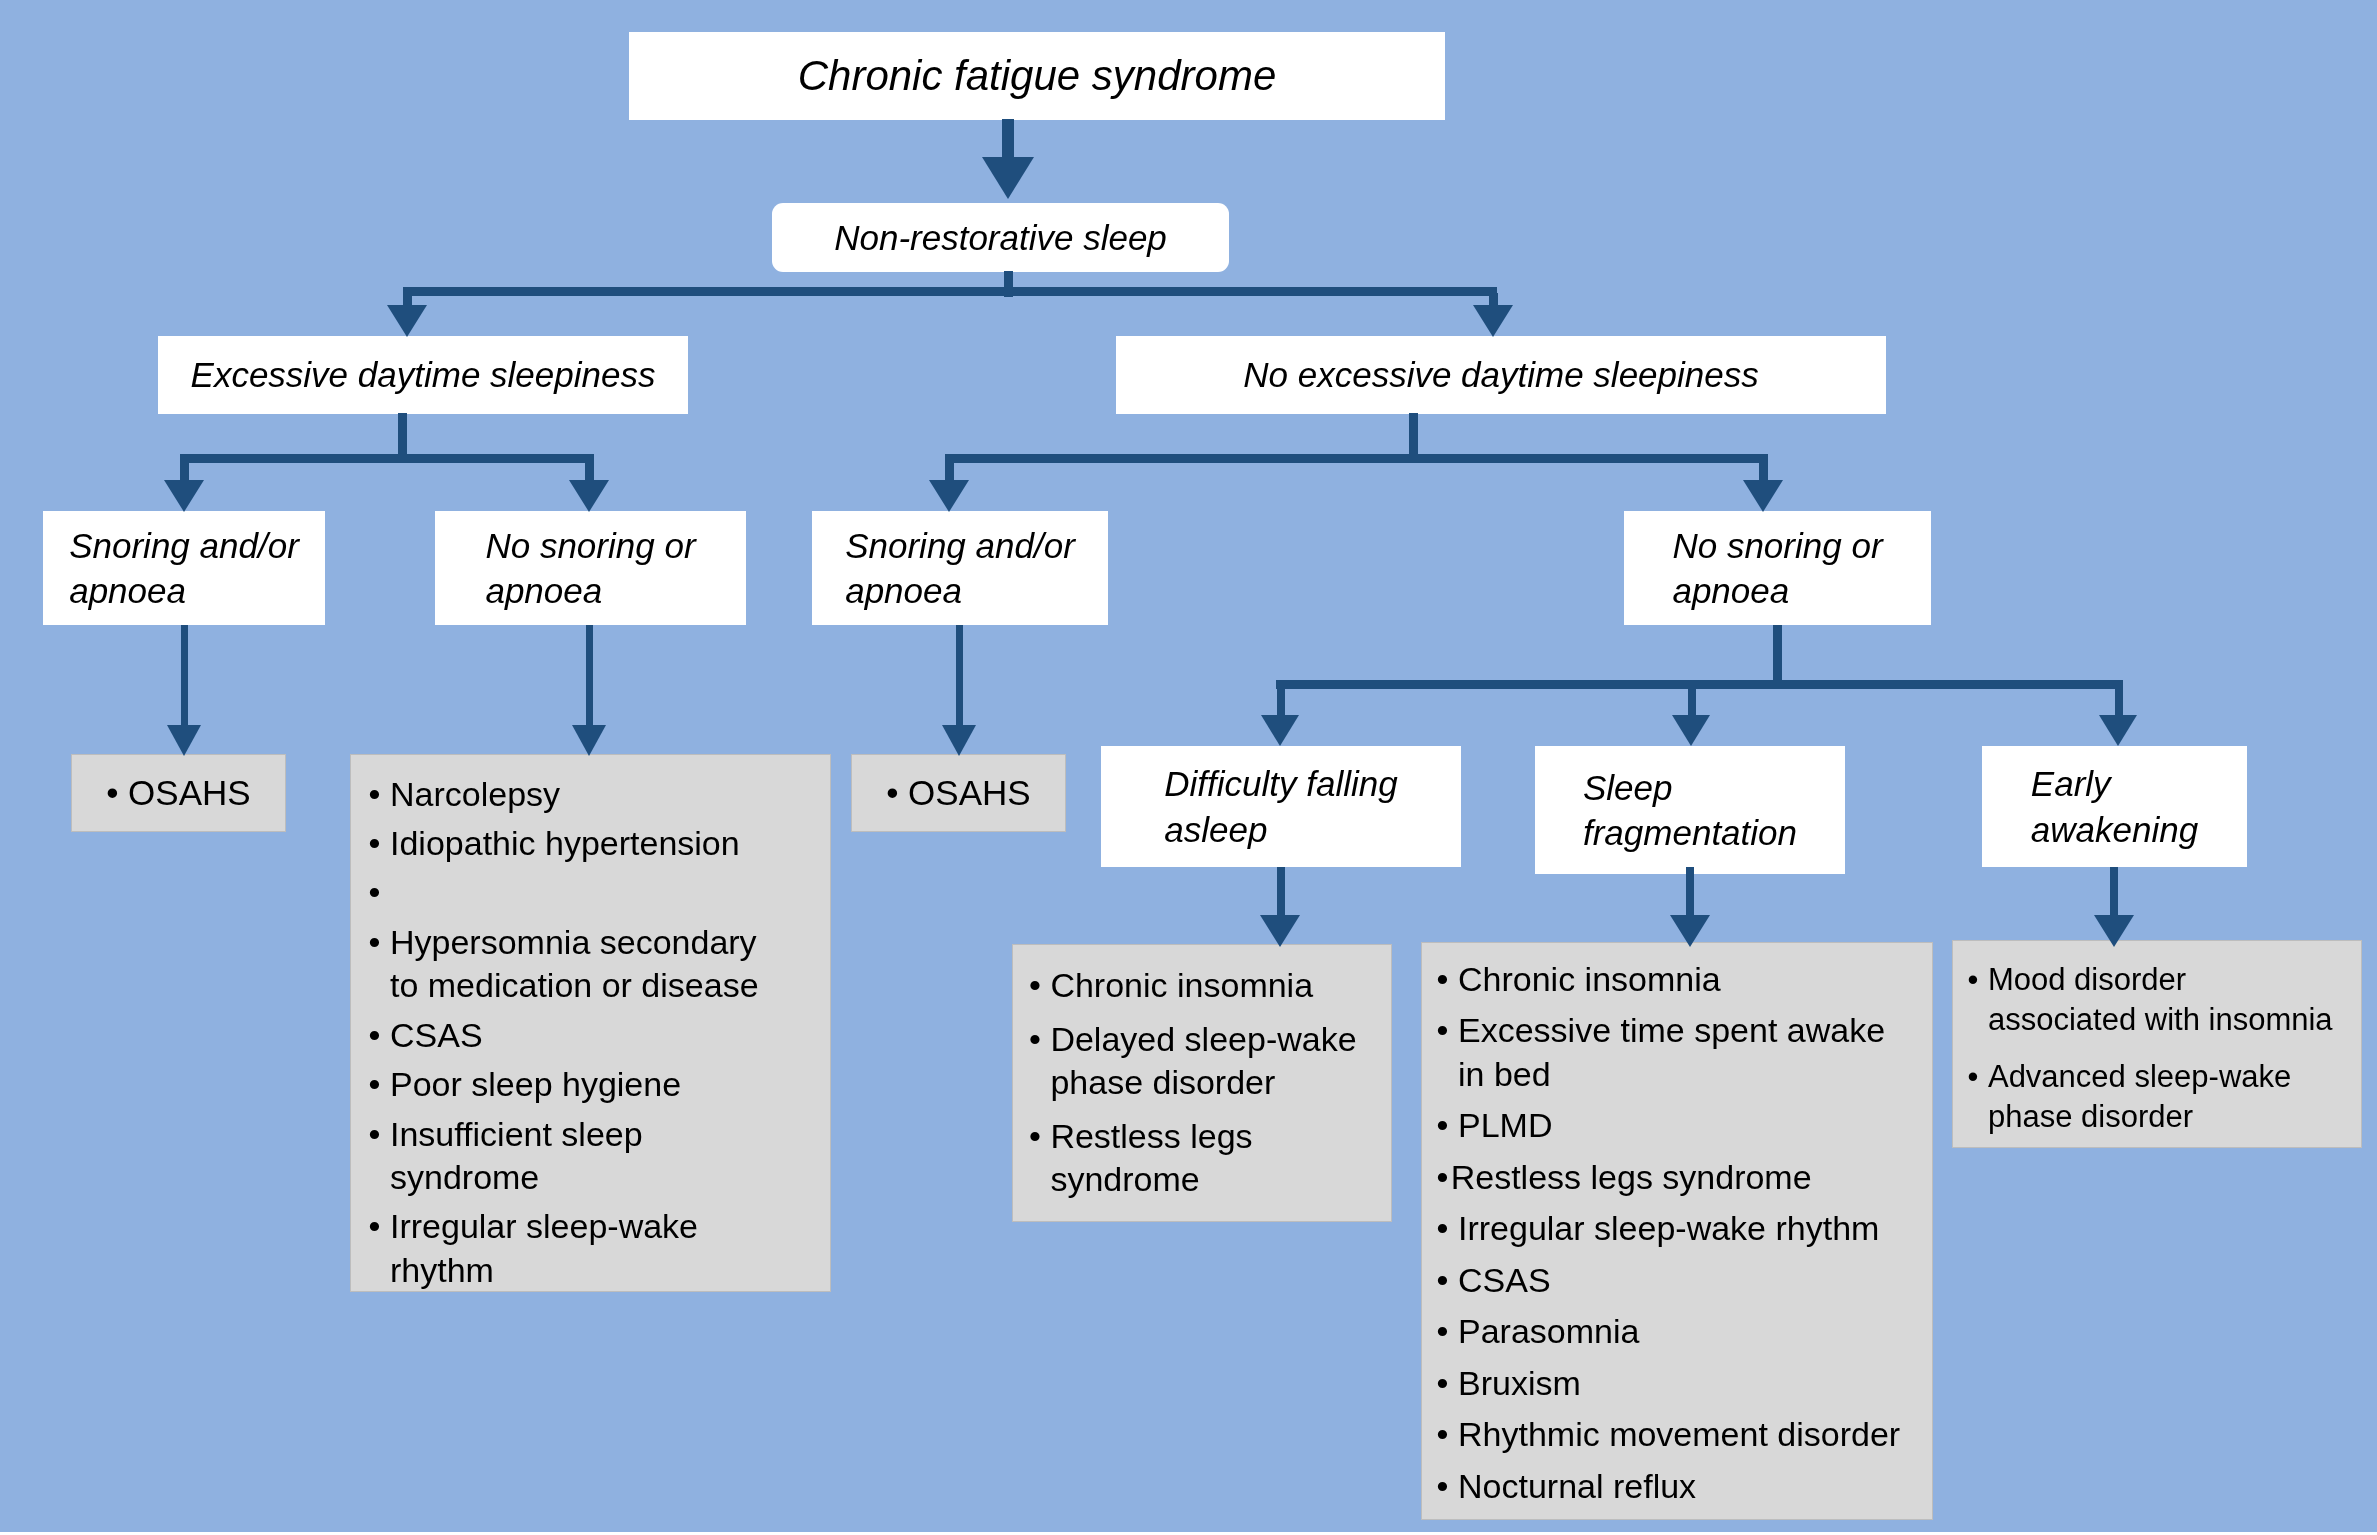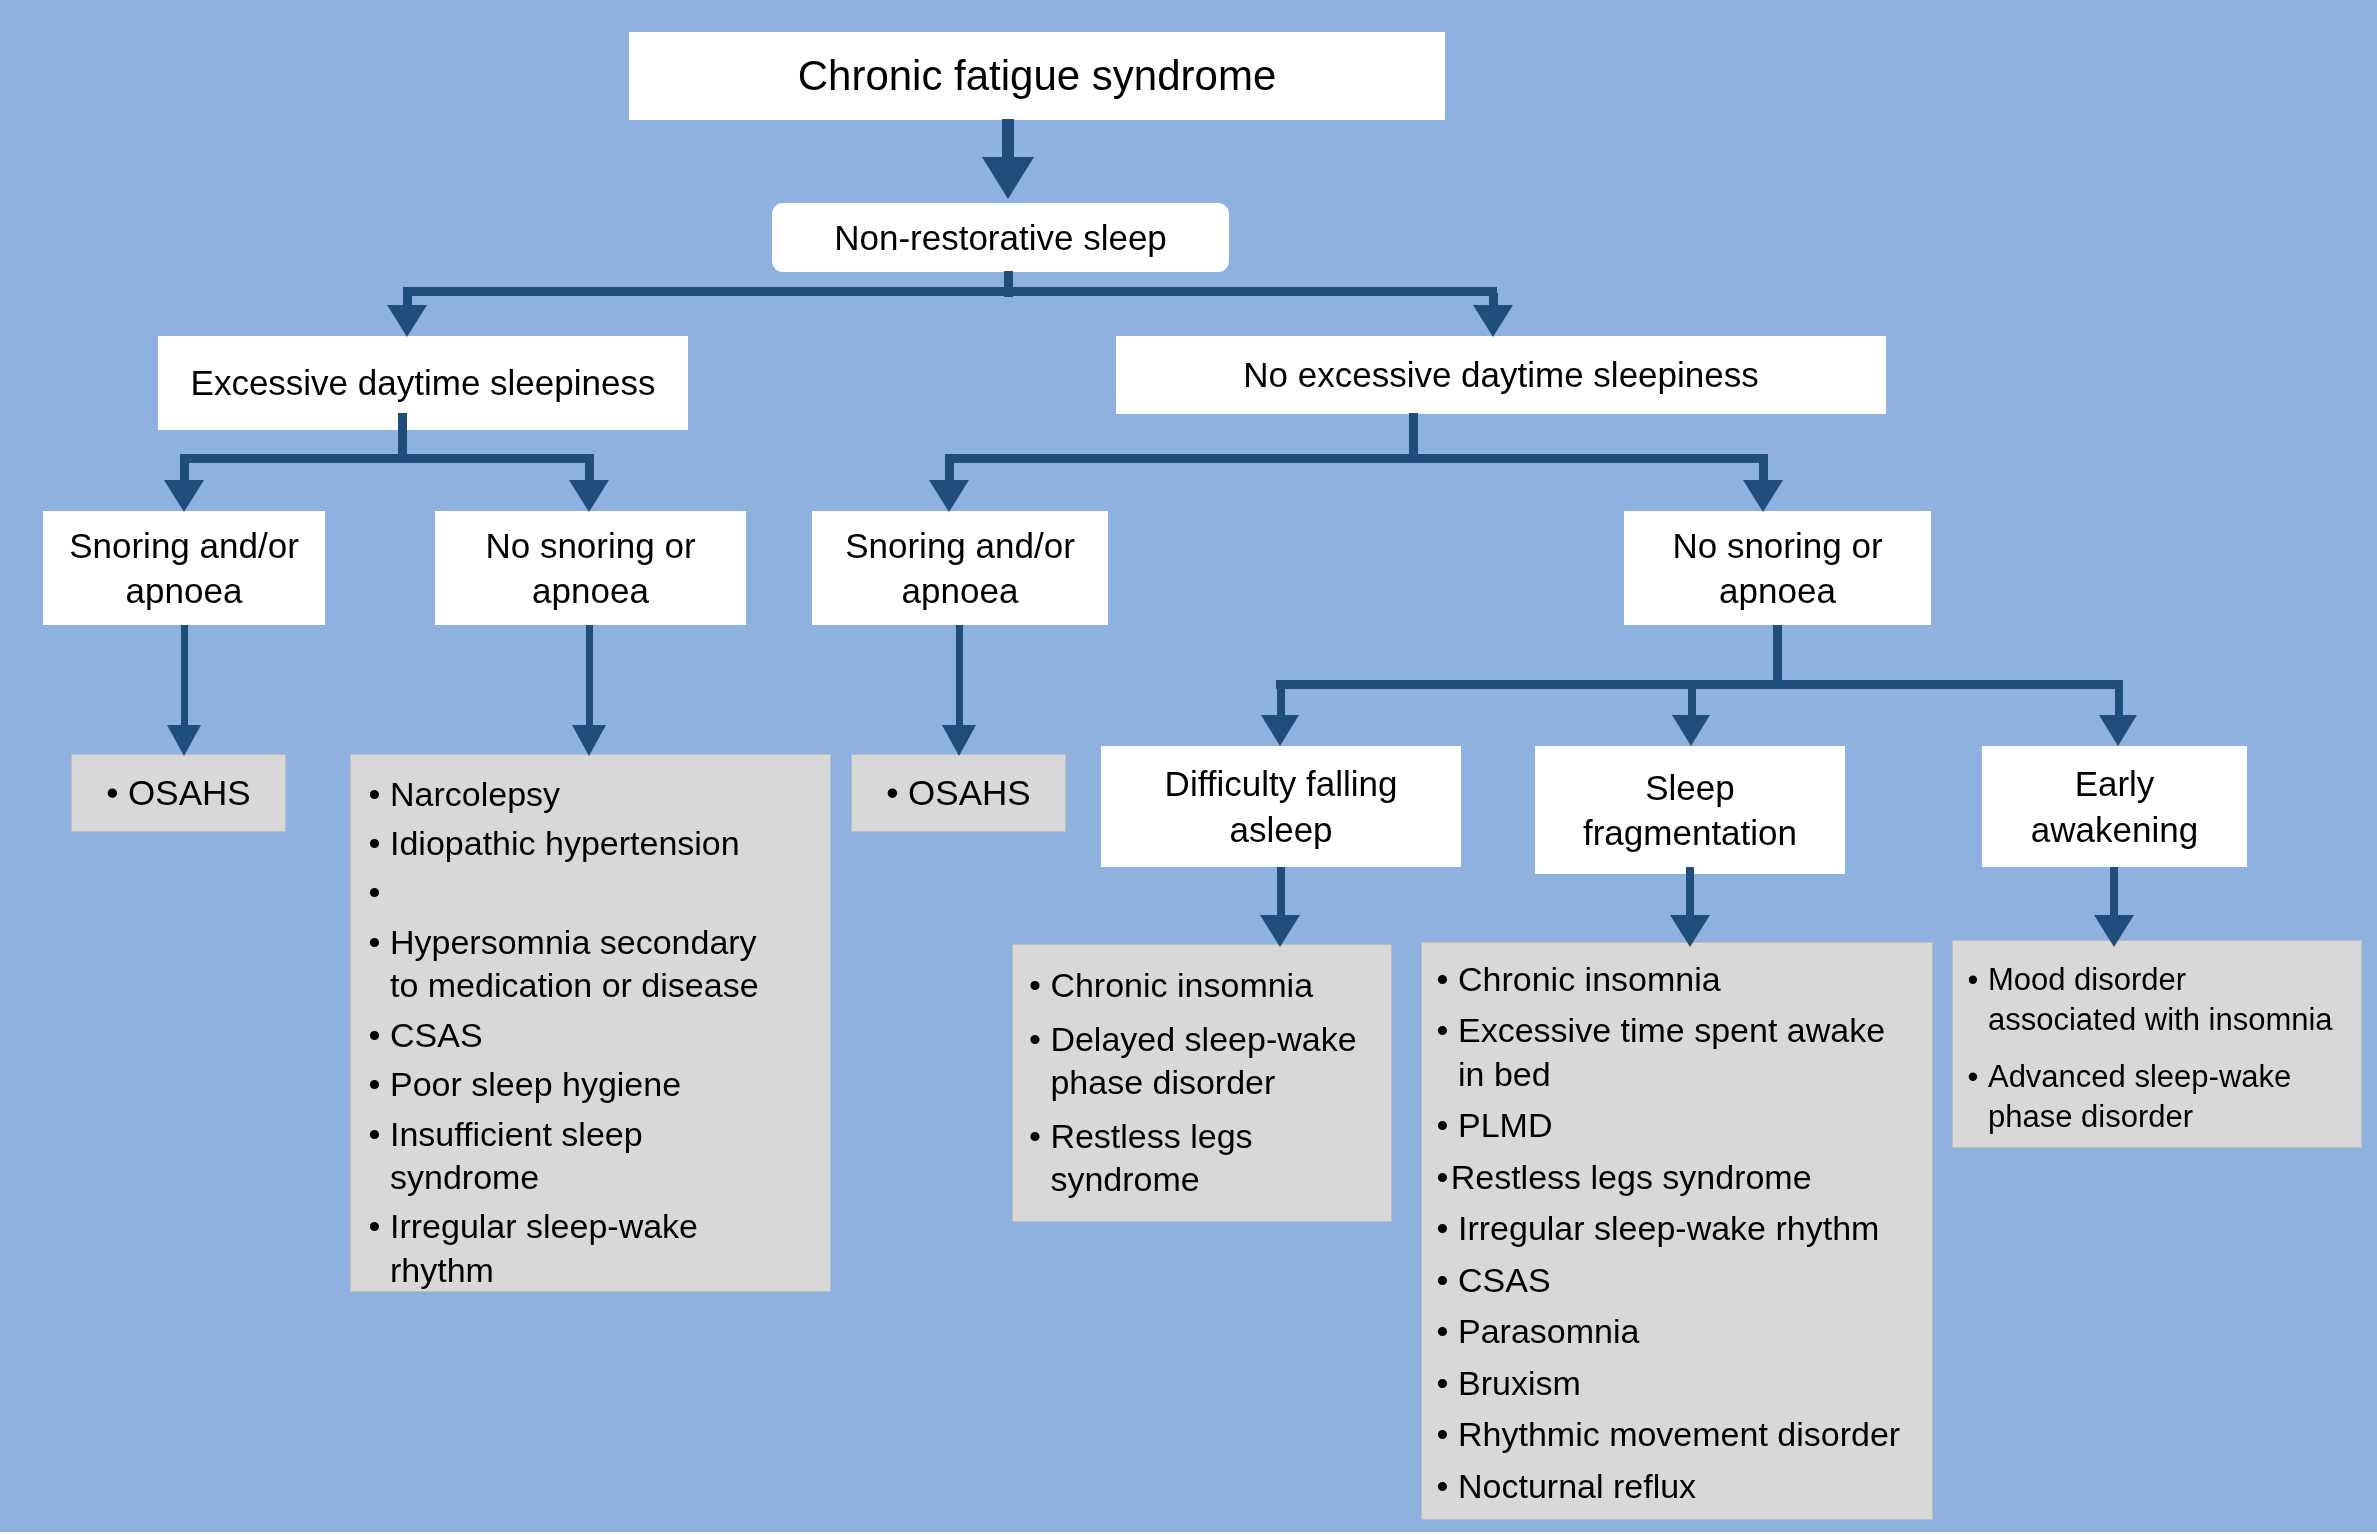--- a/index.html
+++ b/index.html
@@ -8,22 +8,22 @@
   }
   html,body{margin:0;padding:0;}
   body{font-family:"Liberation Sans", sans-serif; background:#666;}
   #canvas{
     position:relative; width:2377px; height:1535px; overflow:hidden;
     background:var(--bg); color:var(--text);
   }
   .node{
     position:absolute; background:var(--node-fill);
     display:flex; align-items:center; justify-content:center;
-    text-align:center; white-space:pre-line; line-height:1.3;
-    font-size:35px; color:var(--text);
+    text-align:left; white-space:pre-line; line-height:1.3;
+    font-size:35px; color:var(--text);font-style:italic;
   }
   .gray{
     position:absolute; background:var(--list-fill);
     border:1.5px solid var(--list-border); box-sizing:border-box;
     display:flex; flex-direction:column; font-size:34px; color:var(--text);
   }
   .gray.center{align-items:center; justify-content:center;}
   .li{display:flex; align-items:flex-start; gap:9.5px; line-height:1.28; white-space:pre-line;}
   .li.tight{gap:2.2px;}
   .li .b{flex:0 0 auto;}
@@ -40,21 +40,21 @@
   }
   .strip{position:absolute; background:#fff;}
 </style>
 </head>
 <body>
 
 <div id="canvas">
 
   <div class="node" id="n-title" style="left:629px;top:32px;width:816px;height:88px;">Chronic fatigue syndrome</div>
   <div class="node" id="n-nonrest" style="left:772px;top:203px;width:457px;height:69px;border-radius:11px;">Non-restorative sleep</div>
-  <div class="node" id="n-eds" style="left:158px;top:336px;width:530px;height:94px;">Excessive daytime sleepiness</div>
+  <div class="node" id="n-eds" style="left:158px;top:336px;width:530px;height:78px;">Excessive daytime sleepiness</div>
   <div class="node" id="n-noeds" style="left:1116px;top:336px;width:770px;height:78px;">No excessive daytime sleepiness</div>
   <div class="node" id="n-snl" style="left:43px;top:511px;width:282px;height:114px;">Snoring and/or
 apnoea</div>
   <div class="node" id="n-nosnl" style="left:435px;top:511px;width:311px;height:114px;">No snoring or
 apnoea</div>
   <div class="node" id="n-snm" style="left:812px;top:511px;width:296px;height:114px;">Snoring and/or
 apnoea</div>
   <div class="node" id="n-nosnr" style="left:1624px;top:511px;width:307px;height:114px;">No snoring or
 apnoea</div>
   <div class="node" id="n-diff" style="left:1101px;top:746px;width:360px;height:121px;">Difficulty falling

